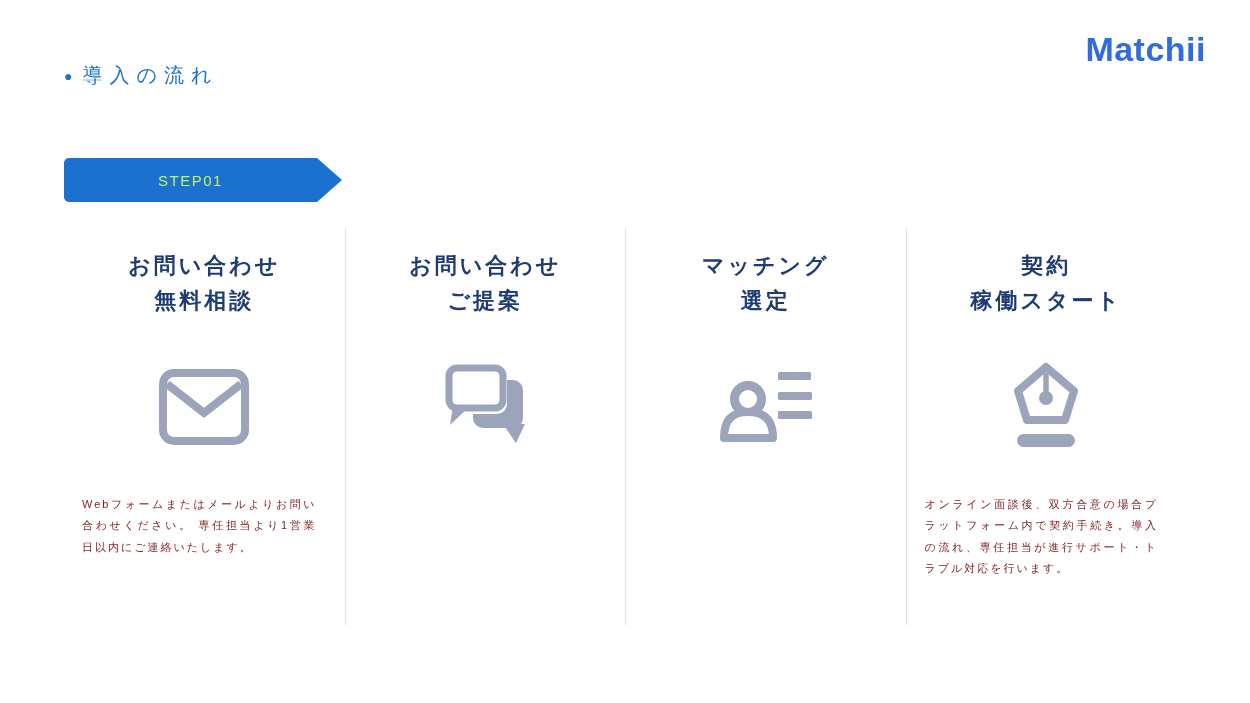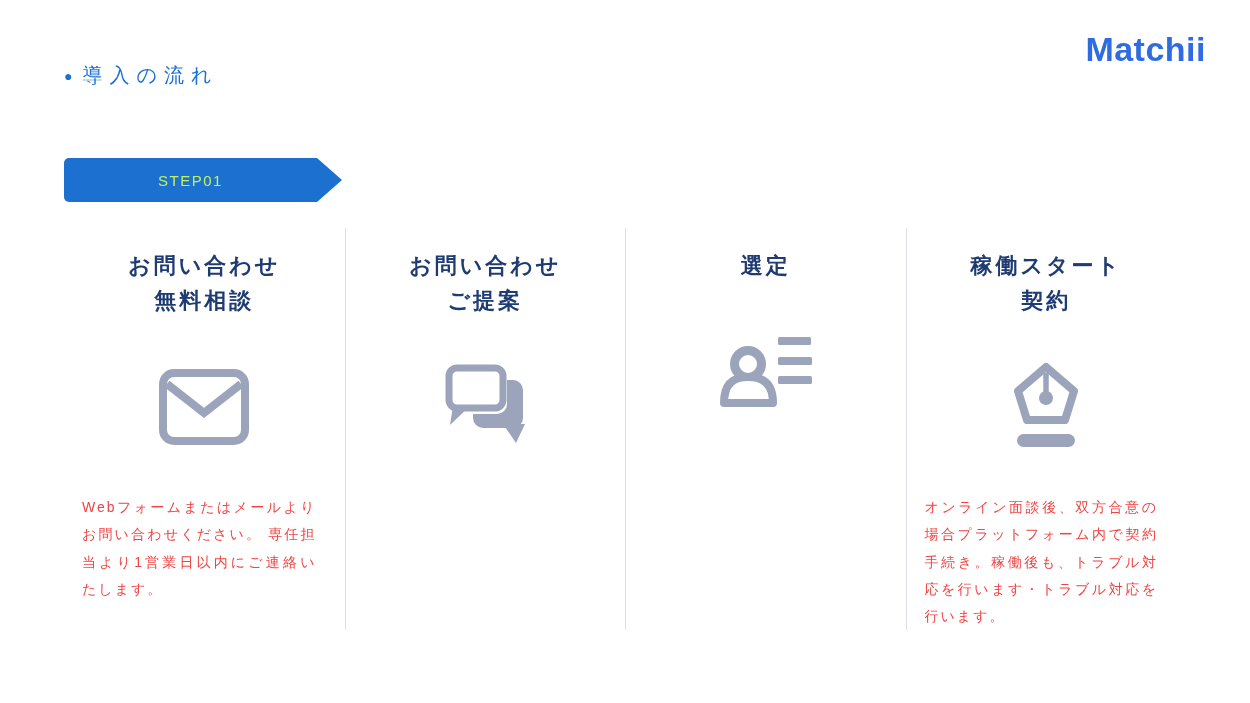--- a/index.html
+++ b/index.html
@@ -28,21 +28,21 @@
   .row-content { display:grid; grid-template-columns:repeat(4,280.5px); margin-top:26px; height:397px; }
   .step-col { box-sizing:border-box; padding-top:20px; }
   .step-col + .step-col { border-left:1px solid #dcdfe8; }
 
   .step-title {
     text-align:center; color:#1f3c72; font-size:22px; font-weight:bold;
     line-height:35px; letter-spacing:3px;
   }
   .icon-wrap { height:96px; margin-top:42px; display:flex; justify-content:center; align-items:center; }
   .step-desc {
-    margin:38px 28px 0 18px; color:#ef4444; font-size:14px;
+    margin:38px 28px 0 18px; color:#7f1d1d; font-size:11px;
     line-height:1.95; letter-spacing:2px; text-align:justify;
   }
 </style>
 </head>
 <body>
 
 <div class="slide">
 
   <div class="header">
     <span class="bullet">●</span>
@@ -84,44 +84,45 @@
             <path d="M66 64 L88 64 L79 83 Z" fill="#9ca4bb"></path>
             <rect x="6" y="2" width="64" height="52" rx="10" fill="#ffffff"></rect>
             <rect x="12" y="8" width="54" height="40" rx="8" fill="#ffffff" stroke="#9ca4bb" stroke-width="7"></rect>
             <path d="M16 46 L13 65 L33 46 Z" fill="#9ca4bb"></path>
           </svg>
         </div>
       </div>
 
       <div class="step-col">
         <div class="step-title">
+          <div>マッチング</div>
           <div>選定</div>
         </div>
         <div class="icon-wrap">
           <svg width="96" height="96" viewBox="0 0 96 96">
             <circle cx="30" cy="39" r="13.5" fill="none" stroke="#9ca4bb" stroke-width="9"></circle>
             <path d="M6 78 C6 58 16 52 30 52 C44 52 55 58 55 78 Z" fill="#ffffff" stroke="#9ca4bb" stroke-width="8" stroke-linejoin="round"></path>
             <rect x="60" y="12" width="33" height="8" rx="1.5" fill="#9ca4bb"></rect>
             <rect x="60" y="32" width="34" height="8" rx="1.5" fill="#9ca4bb"></rect>
             <rect x="60" y="51" width="34" height="8" rx="1.5" fill="#9ca4bb"></rect>
           </svg>
         </div>
       </div>
 
       <div class="step-col">
         <div class="step-title">
+          <div>契約</div>
           <div>稼働スタート</div>
-          <div>契約</div>
         </div>
         <div class="icon-wrap">
           <svg width="96" height="96" viewBox="0 0 96 96">
             <path d="M48 7 L76 31 L67 60 L29 60 L20 31 Z" fill="none" stroke="#9ca4bb" stroke-width="8" stroke-linejoin="round"></path>
             <circle cx="48" cy="38" r="7" fill="#9ca4bb"></circle>
             <line x1="48" y1="13" x2="48" y2="33" stroke="#9ca4bb" stroke-width="5.5"></line>
             <rect x="19" y="74" width="58" height="13" rx="6.5" fill="#9ca4bb"></rect>
           </svg>
         </div>
-        <div class="step-desc">オンライン面談後、双方合意の場合プラットフォーム内で契約手続き。稼働後も、トラブル対応を行います・トラブル対応を行います。</div>
+        <div class="step-desc">オンライン面談後、双方合意の場合プラットフォーム内で契約手続き。導入の流れ、専任担当が進行サポート・トラブル対応を行います。</div>
       </div>
 
     </div>
   </div>
 </div>
 
 </body></html>

